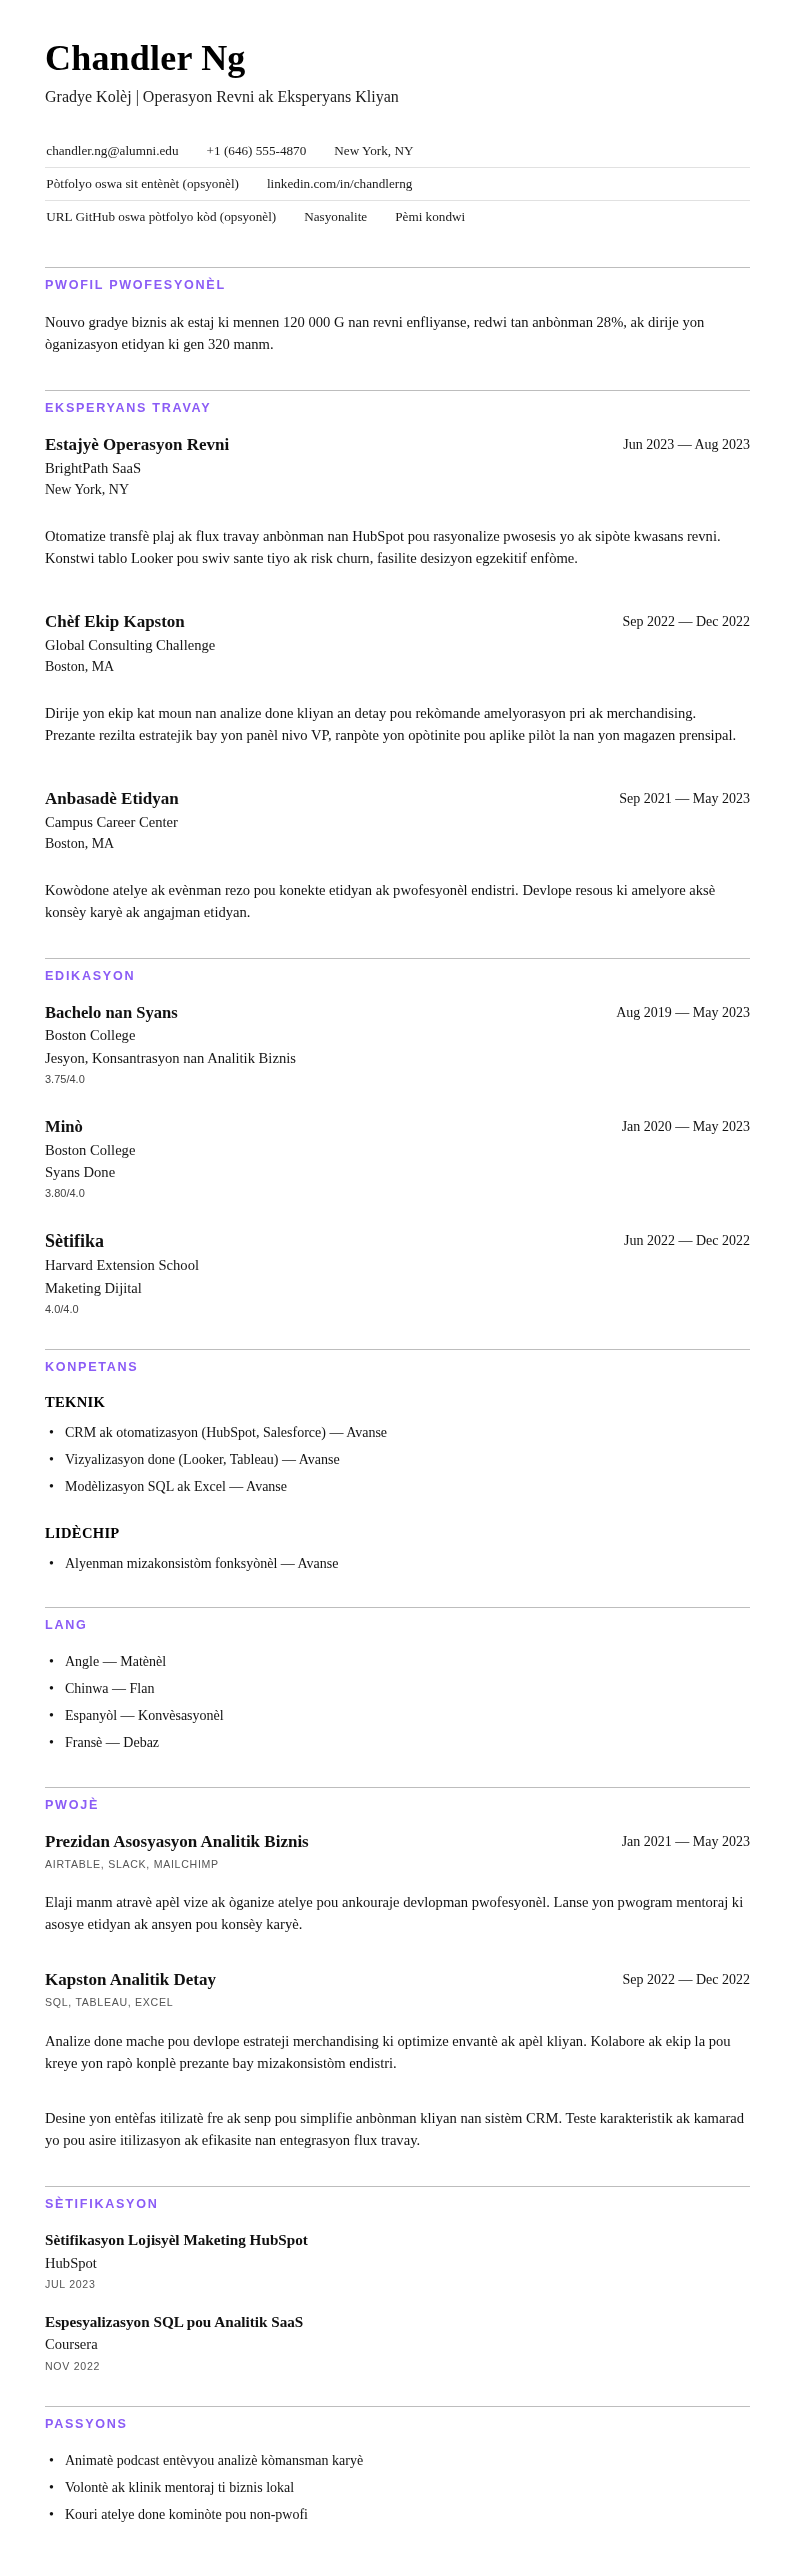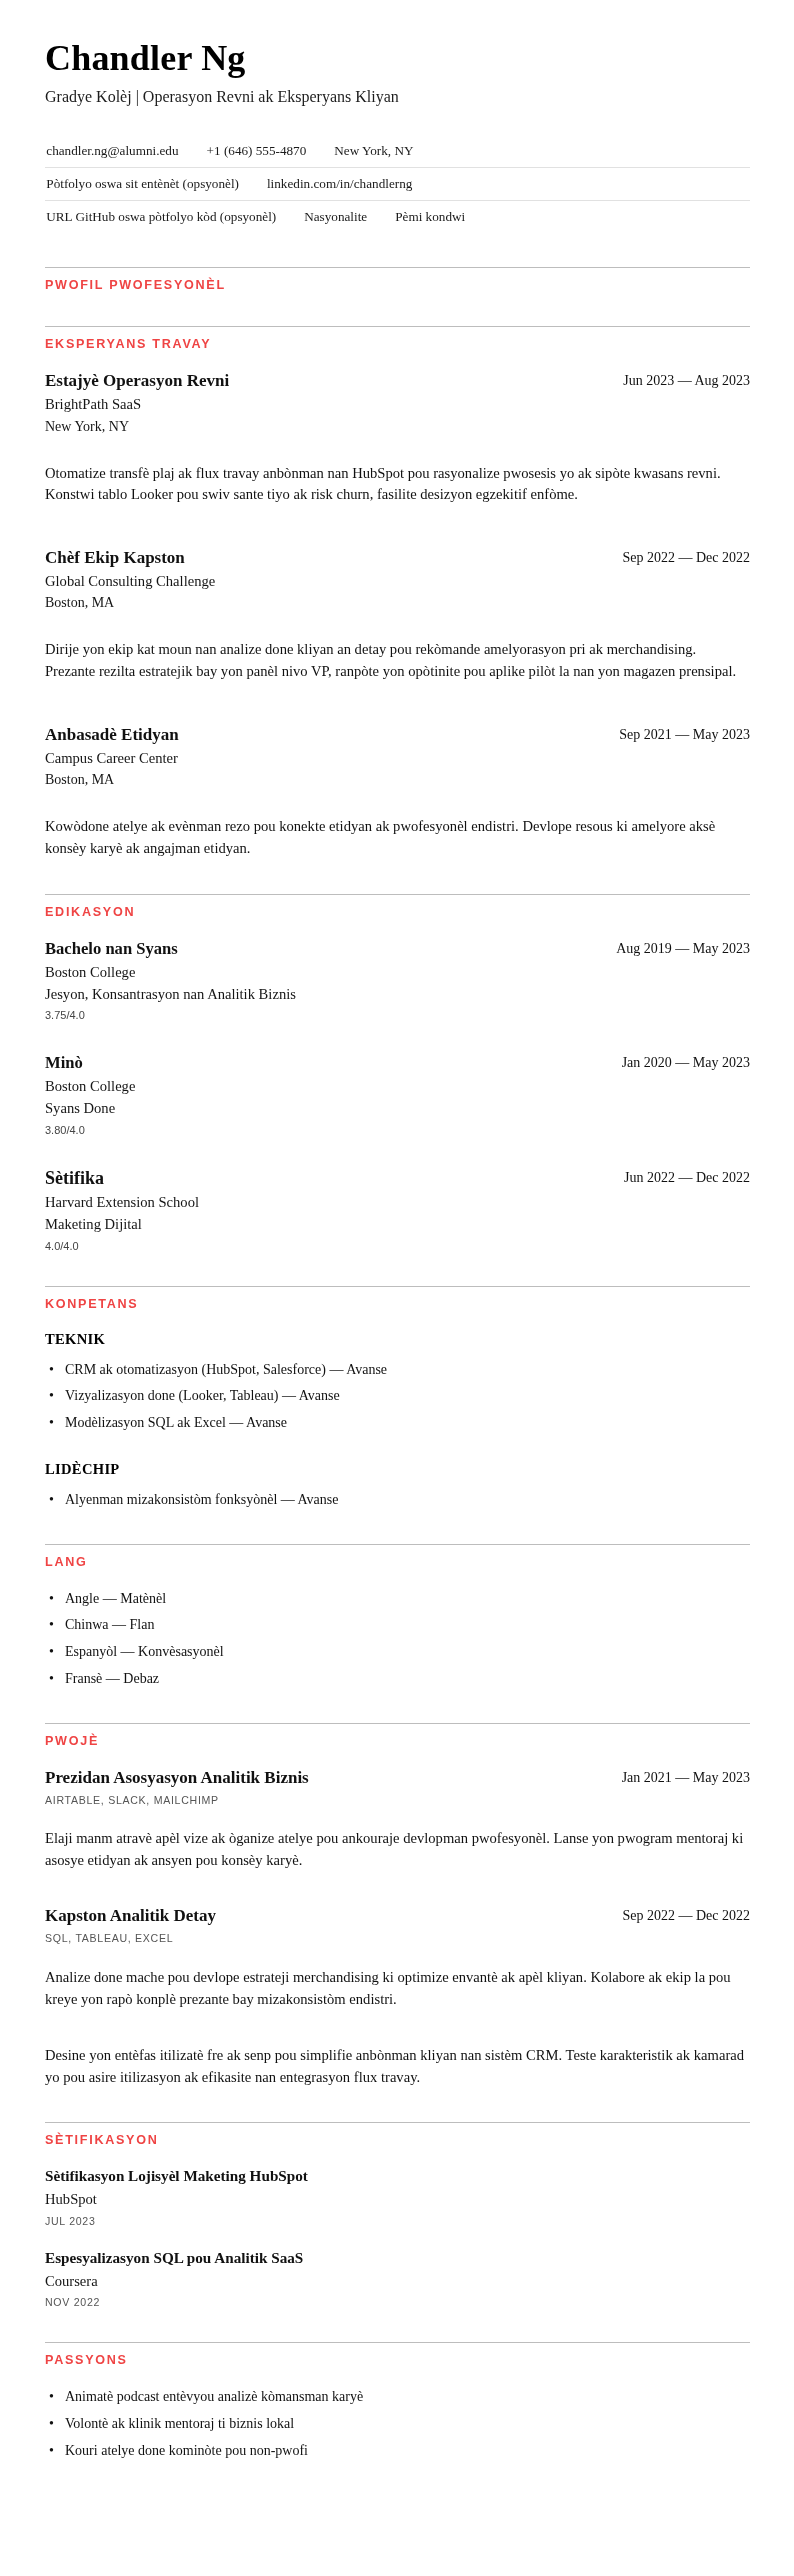--- a/index.html
+++ b/index.html
@@ -16,21 +16,21 @@
   .tagline { font-size: 16px; margin: 10.6px 0 0 0; color: #1d1d1d; }
   .contact { margin-top: 29px; font-size: 13.2px; color: #1a1a1a; }
   .contact-row { display: flex; flex-wrap: wrap; gap: 28px; padding: 8px 1.3px; border-bottom: 0.7px solid #e1e1e1; }
   .contact-row:last-child { border-bottom: none; }
 
   
   .sec { border-top: 0.7px solid #bdbdbd; margin-top: 34px; padding-top: 10px; }
   .sec-heading {
     font-family: "Liberation Sans", sans-serif;
     font-size: 12.6px; font-weight: 700; letter-spacing: 1.7px;
-    margin: 0 0 20px 0; color: #ef4444;
+    margin: 0 0 20px 0; color: #8b5cf6;
   }
   .body-text { font-size: 14.6px; line-height: 1.5; margin: 0; }
 
   
   .entry { margin-bottom: 42px; }
   .entry:last-child { margin-bottom: 0; }
   .entry-head { display: flex; justify-content: space-between; align-items: flex-start; gap: 20px; }
   .entry-title { font-size: 17px; font-weight: 700; margin: 0; line-height: 1.15; }
   .entry-sub { font-size: 14.6px; margin-top: 5.3px; color: #151515; }
   .entry-sub2 { font-size: 14px; margin-top: 5.3px; color: #151515; }
@@ -81,20 +81,21 @@
         <div class="contact-row">
           <span class="contact-item">URL GitHub oswa pòtfolyo kòd (opsyonèl)</span>
           <span class="contact-item">Nasyonalite</span>
           <span class="contact-item">Pèmi kondwi</span>
         </div>
       </div>
   </header>
 
   <section class="sec">
     <h2 class="sec-heading">PWOFIL PWOFESYONÈL</h2>
+    <p class="body-text">Nouvo gradye biznis ak estaj ki mennen 120 000 G nan revni enfliyanse, redwi tan anbònman 28%, ak dirije yon òganizasyon etidyan ki gen 320 manm.</p>
   </section>
 
   <section class="sec">
     <h2 class="sec-heading">EKSPERYANS TRAVAY</h2>
     <div id="exp-list">
   <article class="entry">
     <div class="entry-head">
       <div>
         <h3 class="entry-title">Estajyè Operasyon Revni</h3>
         <div class="entry-sub">BrightPath SaaS</div>

